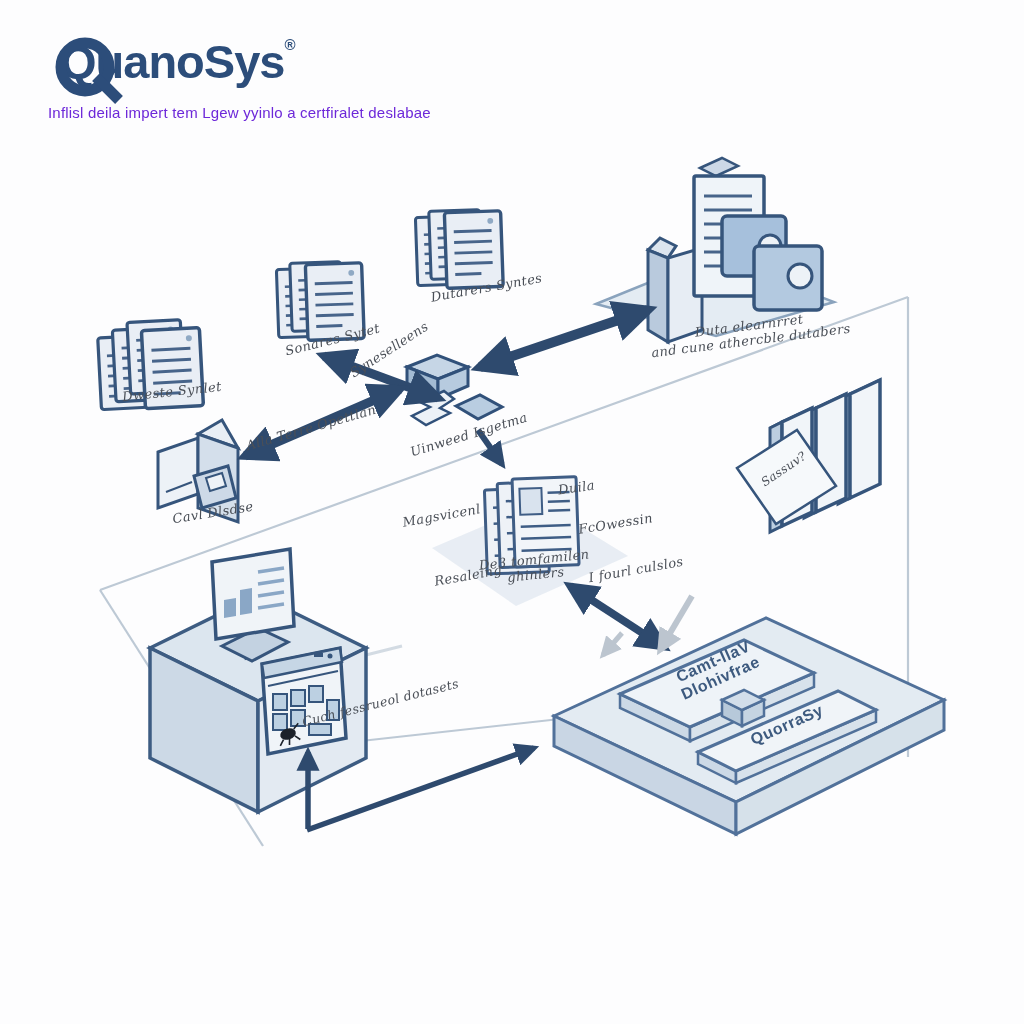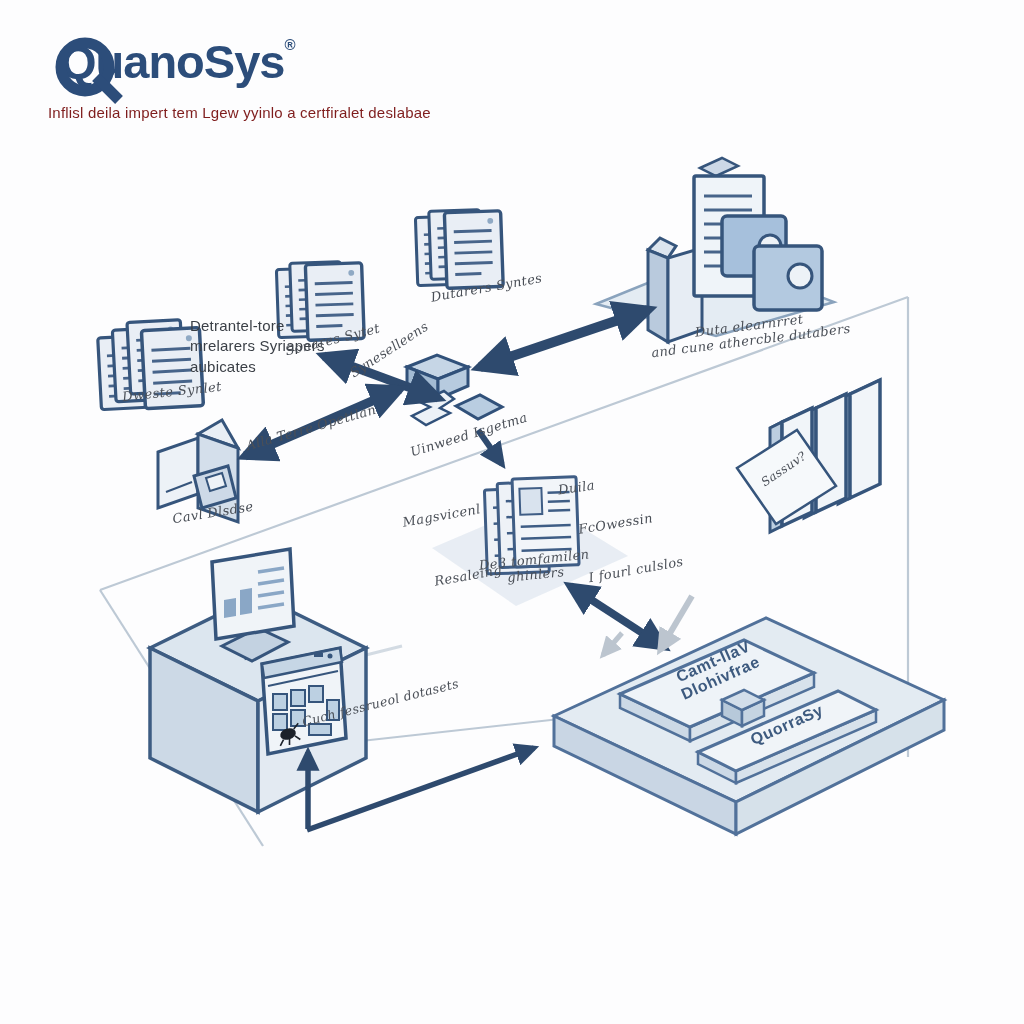--- a/index.html
+++ b/index.html
@@ -9,21 +9,21 @@
   .lbl{position:absolute;color:#4a4f57;font-family:"DejaVu Serif",serif;font-style:italic;
        font-size:13px;white-space:nowrap;letter-spacing:.4px;}
   .lbl.center{text-align:center;white-space:normal;}
   .note-block{position:absolute;font-family:"Liberation Sans",sans-serif;font-style:normal;
        color:#3a3f46;font-size:15px;line-height:1.35;letter-spacing:.2px;}
   .plate-text{position:absolute;font-family:"Liberation Sans",sans-serif;font-weight:bold;
        color:#3d5a7f;font-size:16px;letter-spacing:.6px;text-align:center;width:150px;}
   #logo-row{position:absolute;left:52px;top:34px;display:flex;align-items:center;}
   #logo-text{font-size:47px;font-weight:bold;color:#2c4d7a;letter-spacing:-1px;margin-left:8px;}
   #logo-text sup{font-size:15px;font-weight:bold;vertical-align:28px;letter-spacing:0;}
-  #subtitle{position:absolute;left:48px;top:104px;font-size:15px;color:#7f1d1d;letter-spacing:.2px;}
+  #subtitle{position:absolute;left:48px;top:104px;font-size:15px;color:#6d28d9;letter-spacing:.2px;}
 </style>
 </head>
 <body>
 
 <div id="stage">
 
   <svg width="1024" height="1024" viewBox="0 0 1024 1024">
     <defs>
       <marker id="mA" markerUnits="strokeWidth" markerWidth="4.6" markerHeight="4.2" refX="3.4" refY="2.1" orient="auto-start-reverse">
         <path d="M0,0 L4.4,2.1 L0,4.2 Z" fill="#2e4a6e"></path>
@@ -222,25 +222,20 @@
       <line x1="44" y1="43" x2="67" y2="66" stroke="#2c4d7a" stroke-width="11"></line>
     </svg>
     <div id="logo-text">
       <span>QuanoSys</span><sup>®</sup>
     </div>
   </div>
   <div id="subtitle">Inflisl deila impert tem Lgew yyinlo a certfiralet deslabae</div>
 
   <div class="lbl" style="left:122px;top:384px;transform:rotate(-6deg);">Dweste Synlet</div>
 
-  <div class="note-block" style="left:190px;top:316px;">
-    <div>Detrantel-tore</div>
-    <div>mrelarers Syriapers</div>
-    <div>aubicates</div>
-  </div>
 
   <div class="lbl" style="left:284px;top:332px;transform:rotate(-14deg);">Sonares Sytet</div>
   <div class="lbl" style="left:344px;top:342px;transform:rotate(-33deg);">Syneselleens</div>
   <div class="lbl" style="left:430px;top:280px;transform:rotate(-10deg);">Dutarers Syntes</div>
 
   <div class="lbl center" style="left:640px;top:318px;width:220px;transform:rotate(-7deg);">
     <div>Duta elearnrret</div>
     <div>and cune athercble dutabers</div>
   </div>
 

